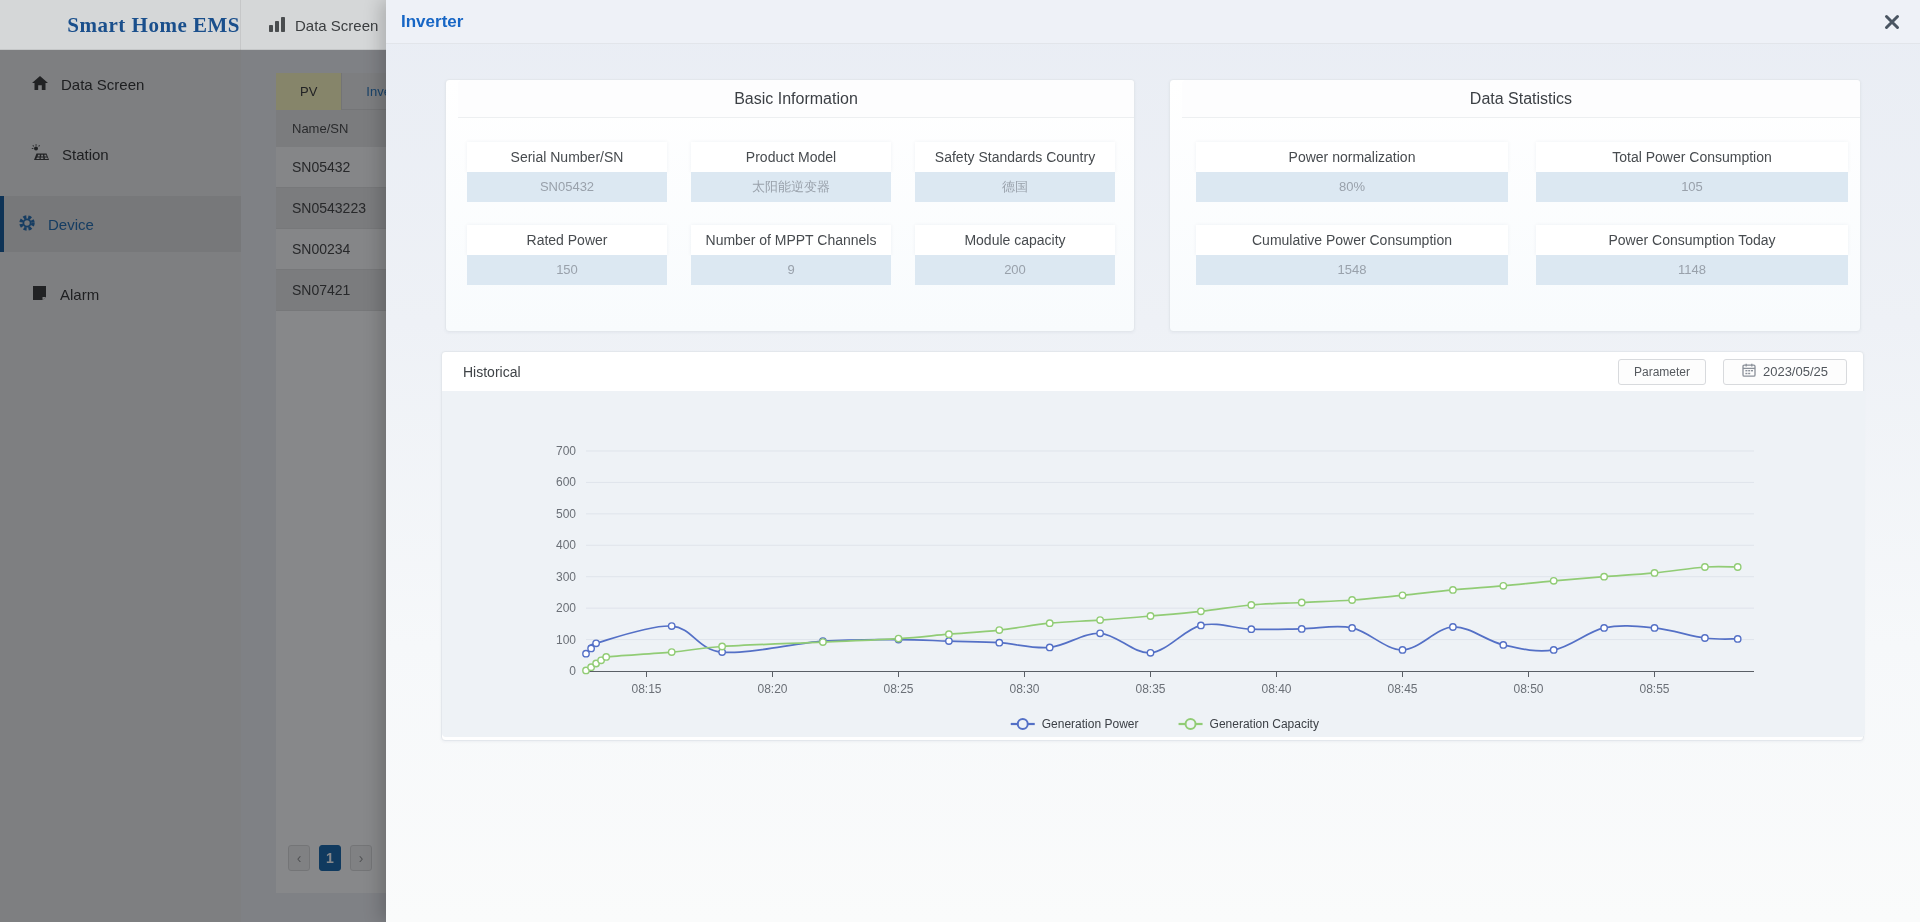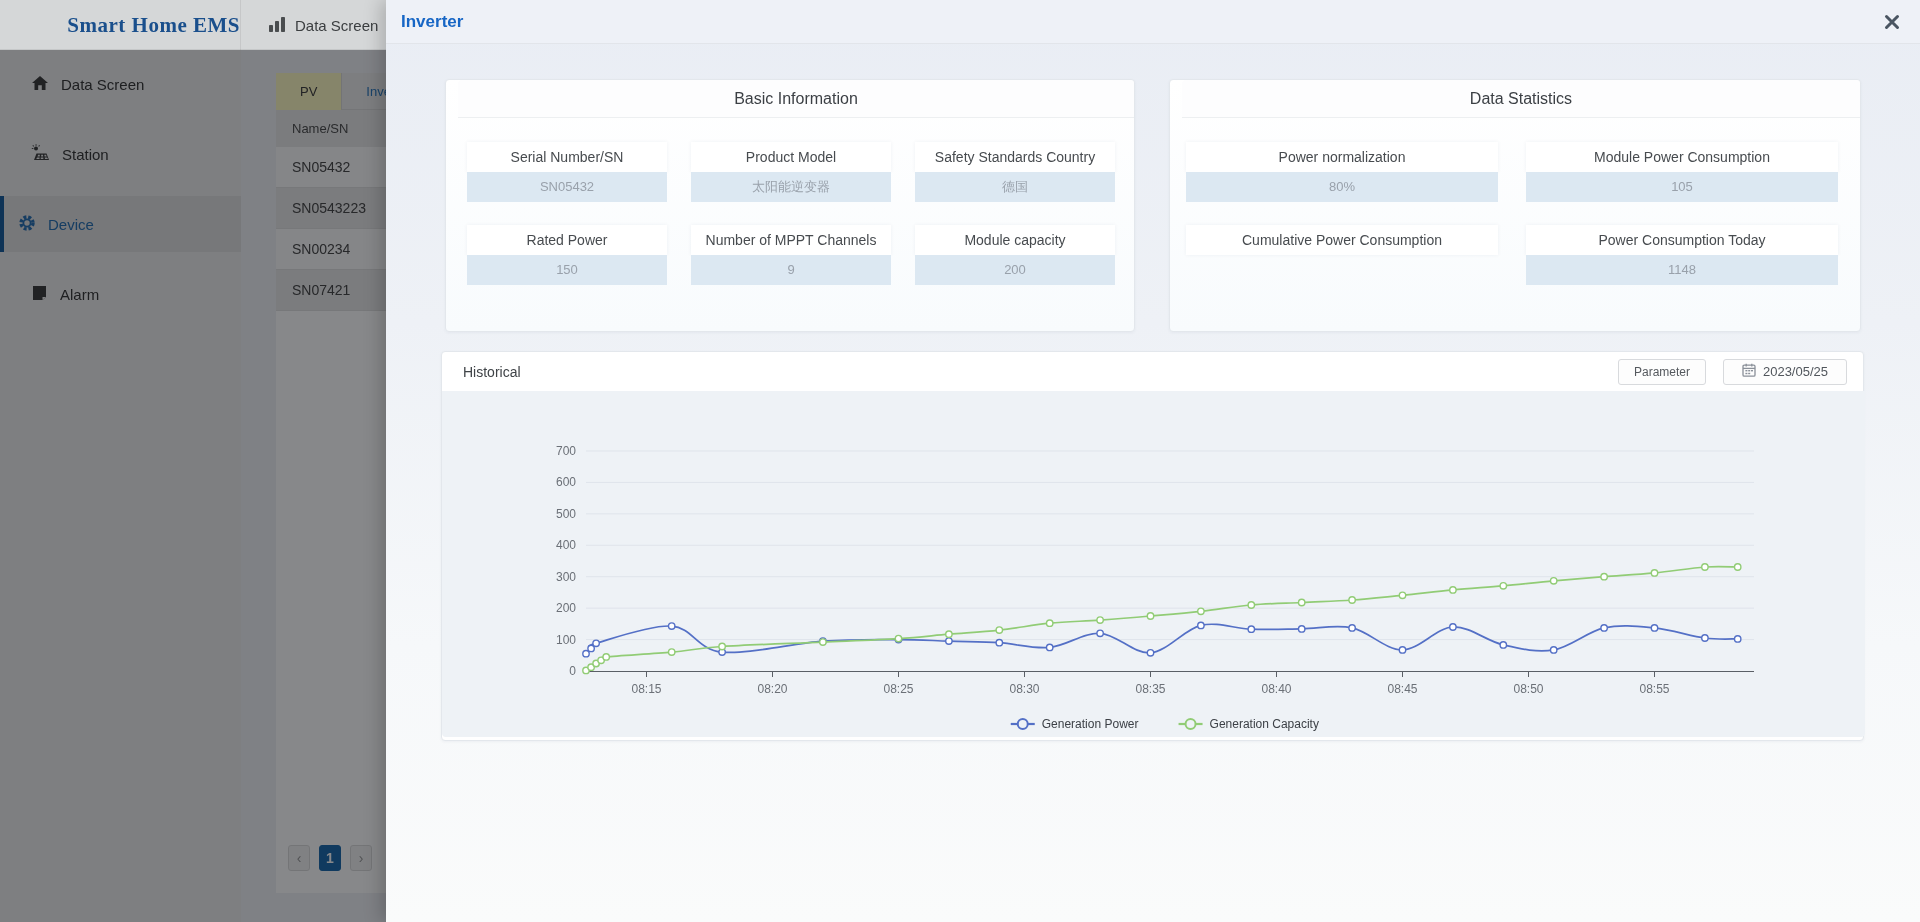--- a/index.html
+++ b/index.html
@@ -68,21 +68,21 @@
     box-shadow:0 1px 3px rgba(40,60,90,0.05); }
   .card-head { height:38px; line-height:38px; text-align:center; font-size:16px;
     font-weight:500; color:#3b3f44; border-bottom:1px solid #edeff1; background:#fdfdfe;
     border-radius:4px 4px 0 0;margin-left:12px; }
   .card-body { display:grid; }
   #basic-card { left:59px; top:79px; width:690px; height:253px; }
   #basic-card .card-body { grid-template-columns:repeat(3,200px); column-gap:24px;
     row-gap:23px; padding:24px 21px 0; }
   #stats-card { left:783px; top:79px; width:692px; height:253px; }
   #stats-card .card-body { grid-template-columns:repeat(2,312px); column-gap:28px;
-    row-gap:23px; padding:24px 16px 0; }
+    row-gap:23px; padding:24px 26px 0; }
   .fl { height:30px; line-height:30px; text-align:center; font-size:14px; color:#474b4f;
     background:#ffffff; box-shadow:0 0 4px rgba(30,50,80,0.06); }
   .fv { height:30px; line-height:30px; text-align:center; font-size:13px; color:#99a1ab;
     background:#dce8f2; }
 
   
   #hist-card { left:55px; top:351px; width:1423px; height:390px; background:#fff; }
   .hist-head { height:39px; display:flex; align-items:center; padding:0 16px 0 21px; }
   .hist-title { font-size:14px; color:#3f4347; flex:0 0 auto; }
   .hist-spacer { flex:1; }
@@ -220,25 +220,26 @@
     </div>
 
     <div class="card" id="stats-card">
       <div class="card-head">Data Statistics</div>
       <div class="card-body">
         <div>
           <div class="fl">Power normalization</div>
           <div class="fv">80%</div>
           </div>
         <div>
-          <div class="fl">Module Power Consumption</div>
+          <div class="fl">Total Power Consumption</div>
           <div class="fv">105</div>
           </div>
         <div>
           <div class="fl">Cumulative Power Consumption</div>
+          <div class="fv">1548</div>
           </div>
         <div>
           <div class="fl">Power Consumption Today</div>
           <div class="fv">1148</div>
           </div>
       </div>
     </div>
 
     <div class="card" id="hist-card">
       <div class="hist-head">

